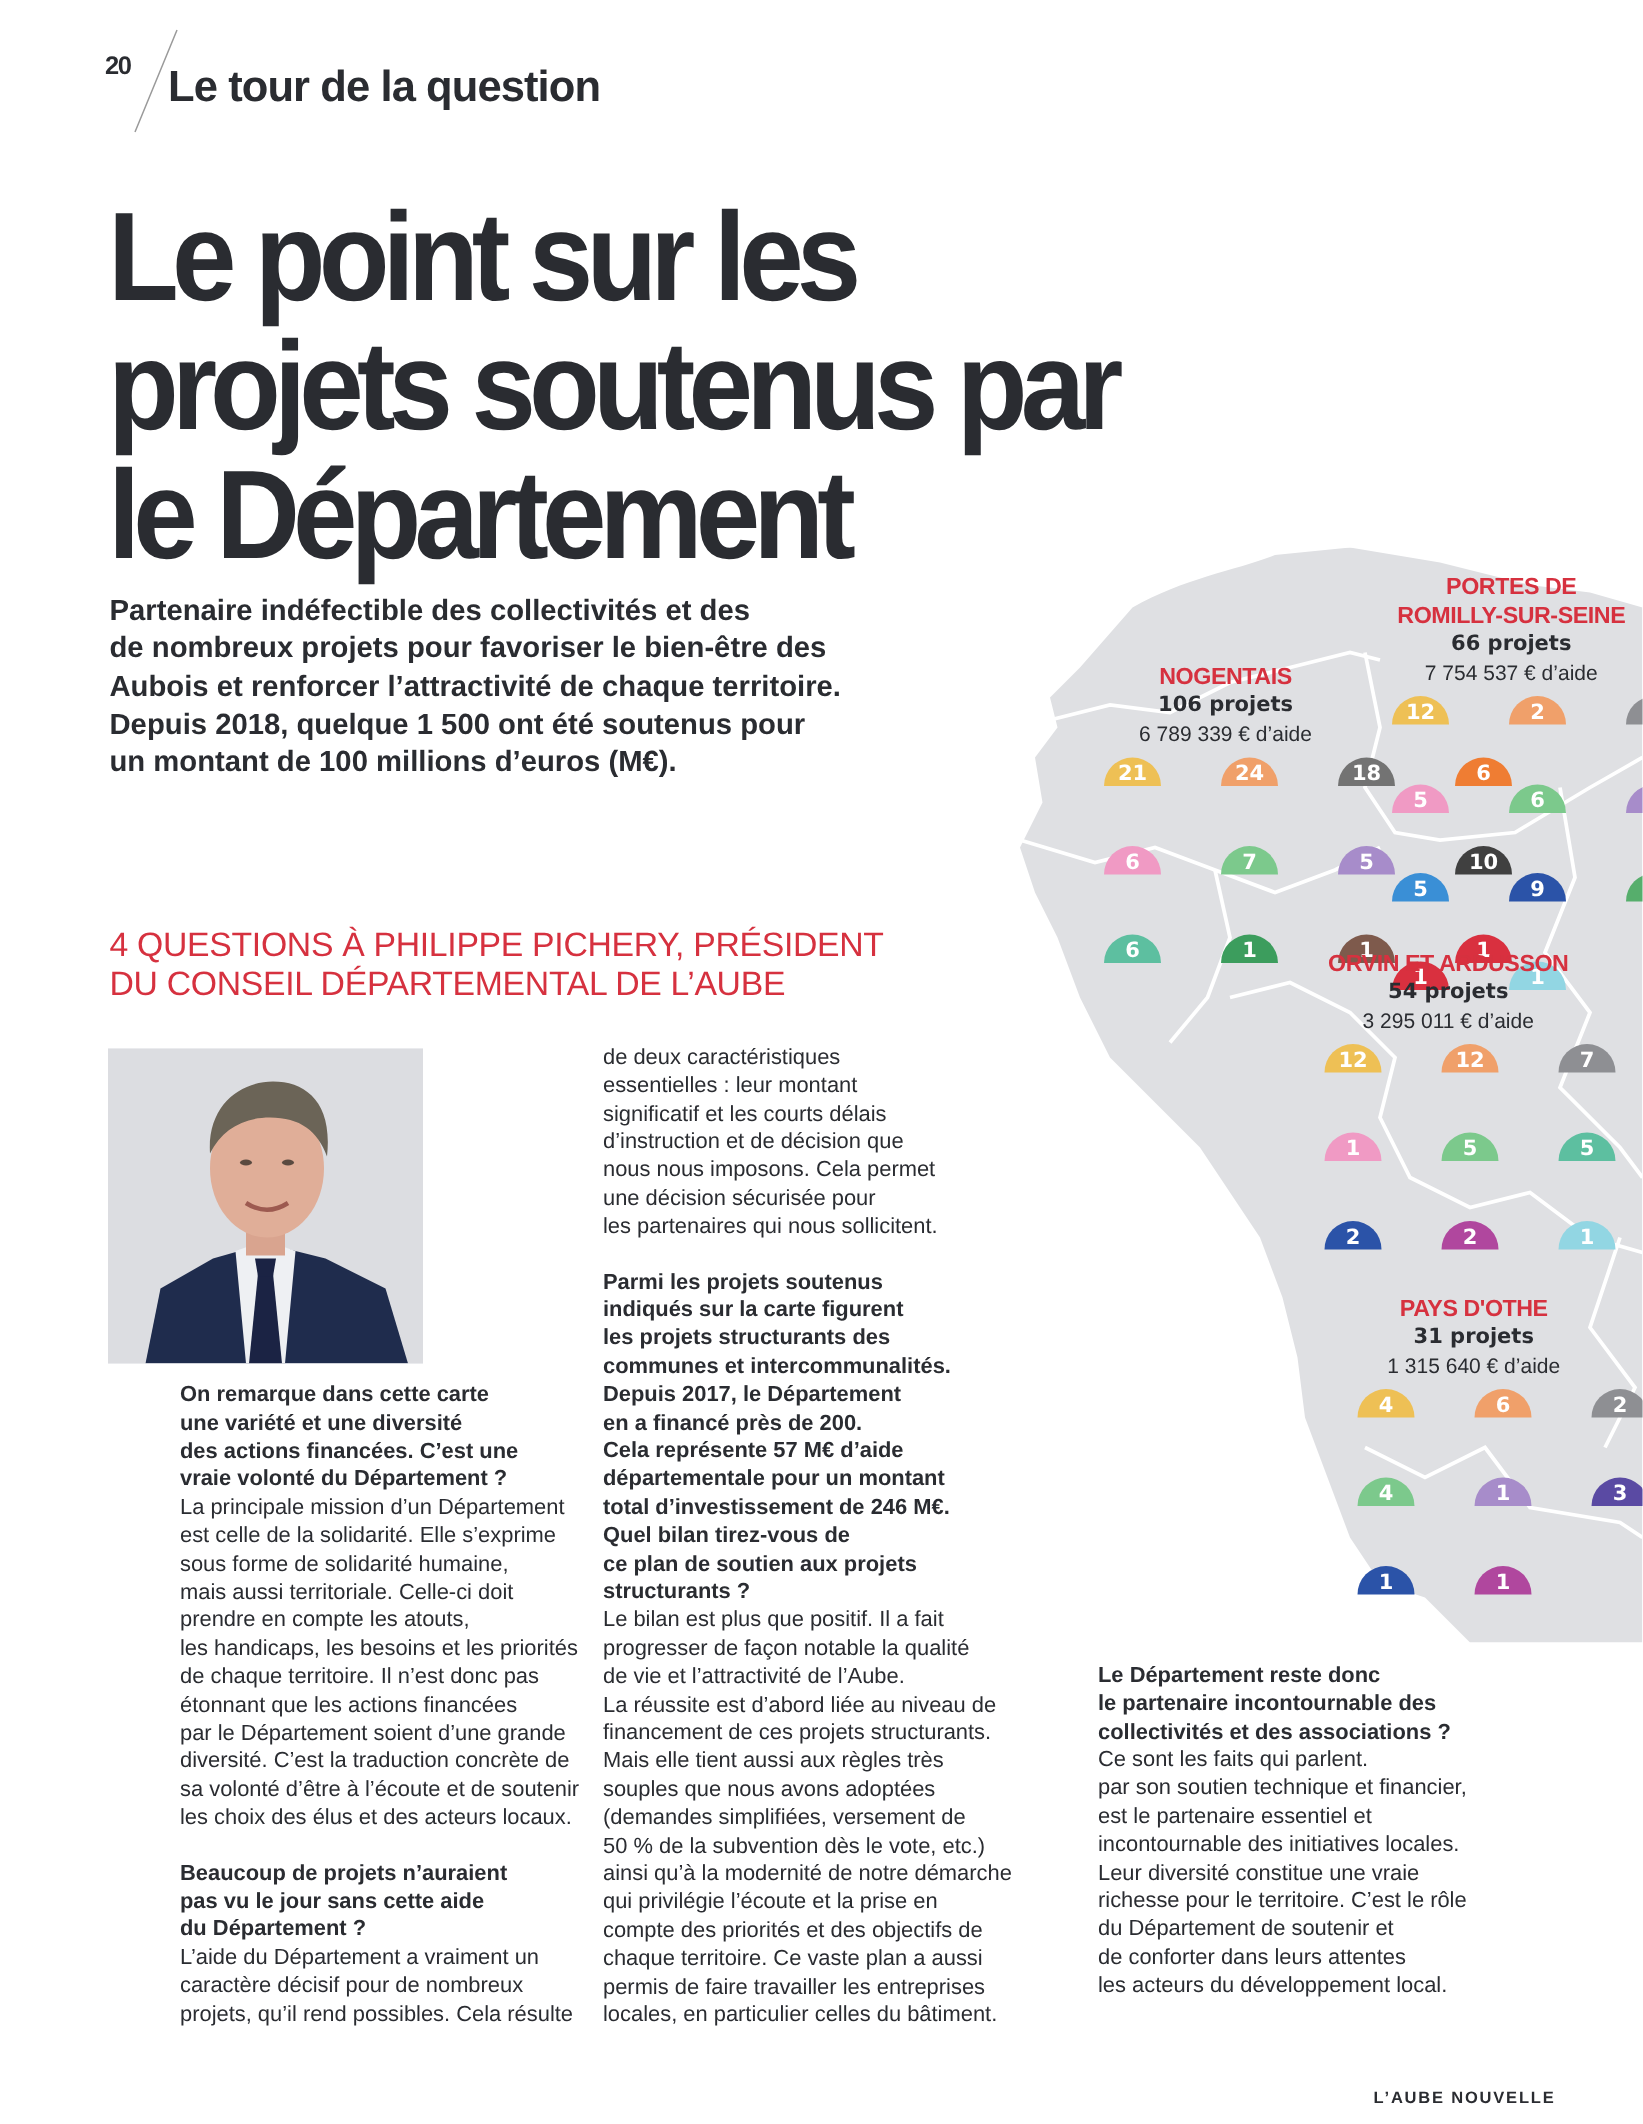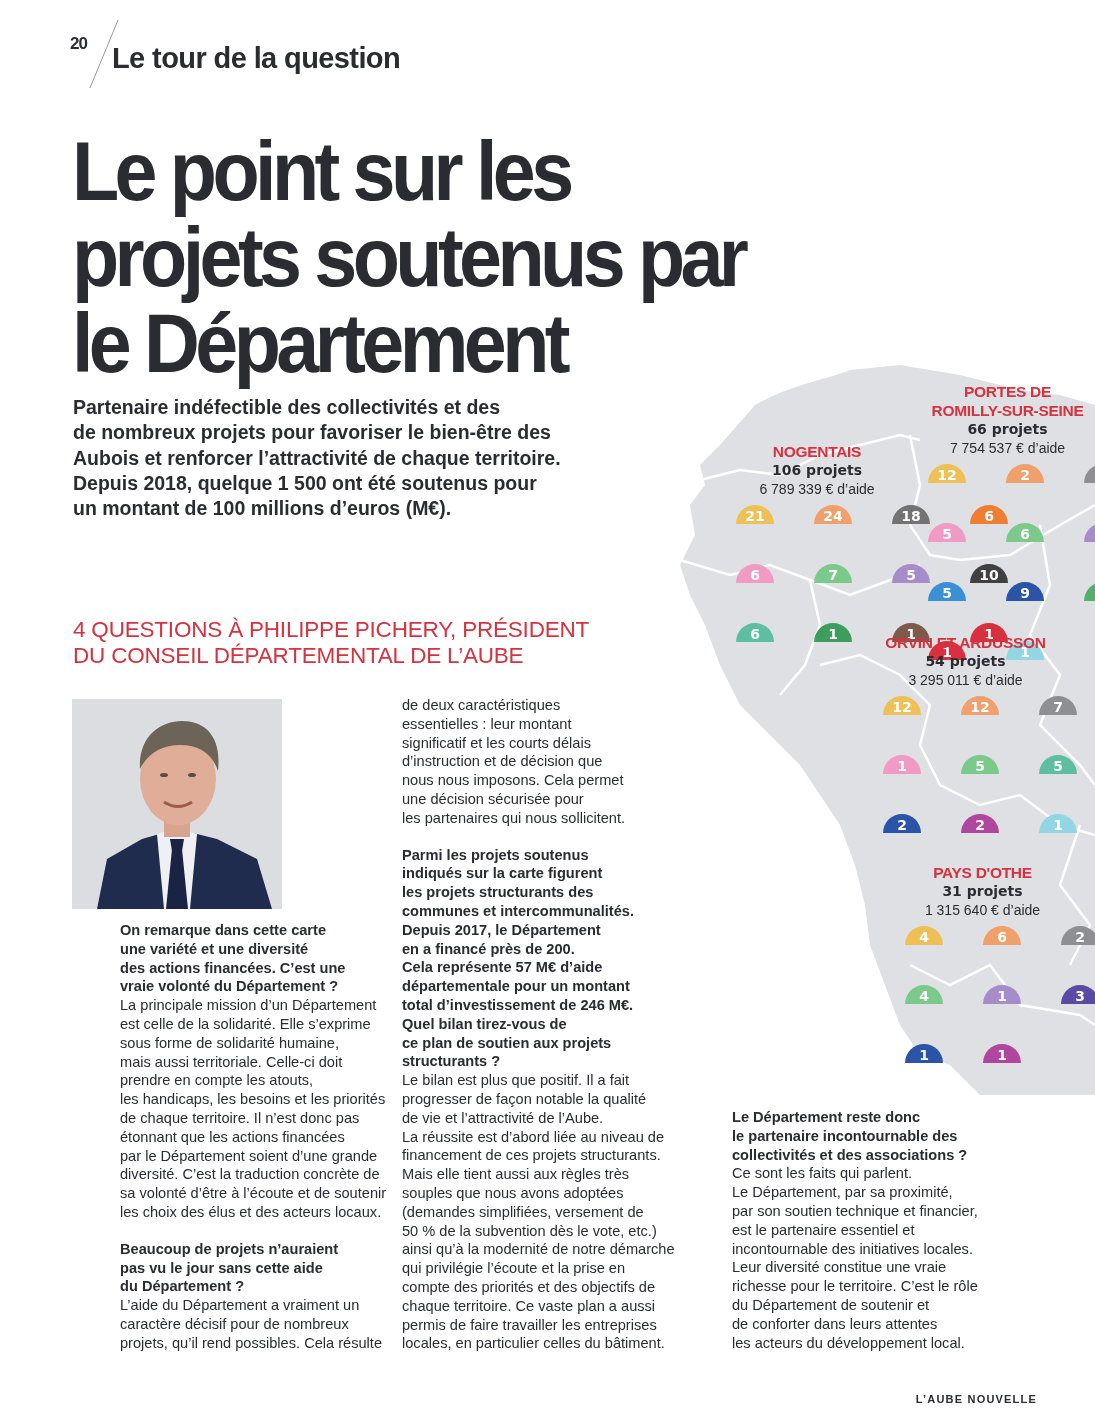--- a/index.html
+++ b/index.html
@@ -222,21 +222,20 @@
 </div>
 
 <div class="abs col col3">
   <p class="q">
     <span class="l">Le Département reste donc</span>
     <span class="l">le partenaire incontournable des</span>
     <span class="l">collectivités et des associations ?</span>
   </p>
   <p>
     <span class="l">Ce sont les faits qui parlent.</span>
-    <span class="l">Le Département, par sa proximité,</span>
     <span class="l">par son soutien technique et financier,</span>
     <span class="l">est le partenaire essentiel et</span>
     <span class="l">incontournable des initiatives locales.</span>
     <span class="l">Leur diversité constitue une vraie</span>
     <span class="l">richesse pour le territoire. C’est le rôle</span>
     <span class="l">du Département de soutenir et</span>
     <span class="l">de conforter dans leurs attentes</span>
     <span class="l">les acteurs du développement local.</span>
   </p>
 </div>

